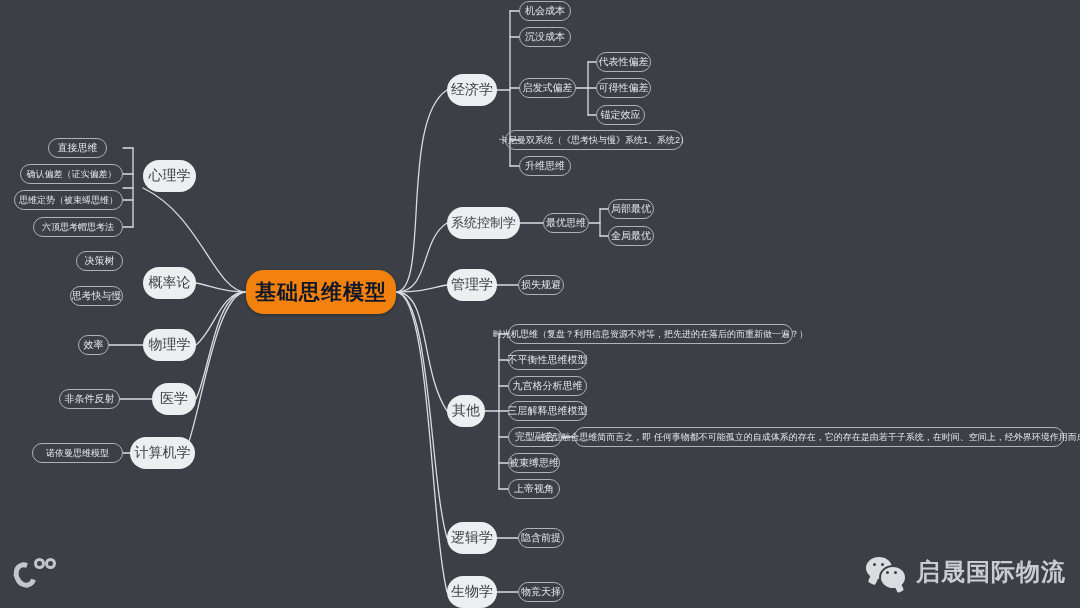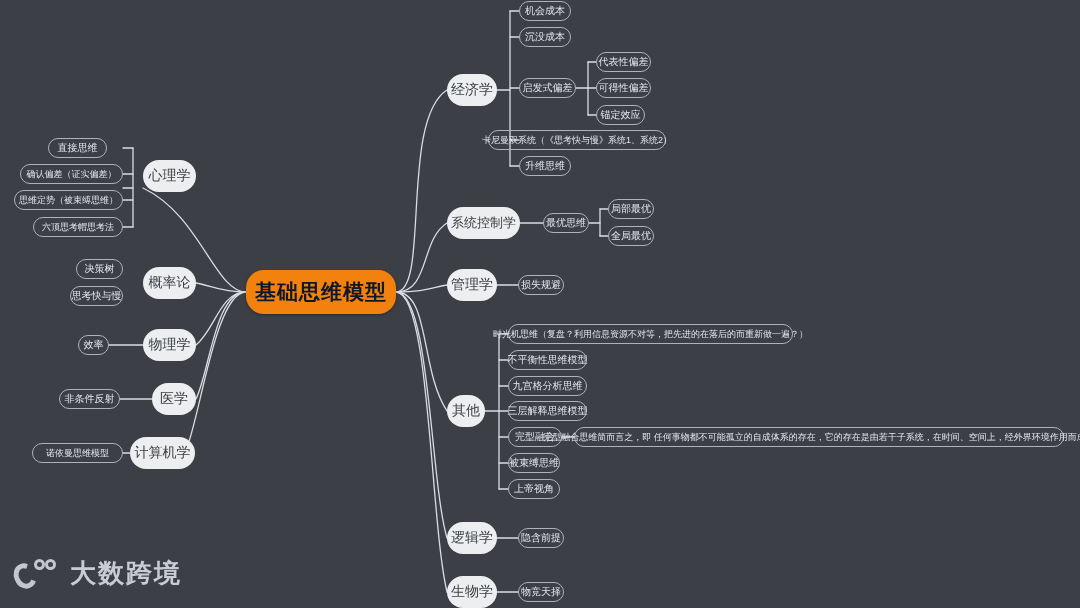--- a/index.html
+++ b/index.html
@@ -136,37 +136,37 @@
 
   <div class="node root" style="left:246px;top:270px;width:150px;">基础思维模型</div>
 
   <div class="node topic" style="left:143px;top:160px;width:53px;">心理学</div>
   <div class="node leaf" style="left:48px;top:138px;width:59px;">直接思维</div>
   <div class="node leaf tiny" style="left:20px;top:164px;width:103px;">确认偏差（证实偏差）</div>
   <div class="node leaf tiny" style="left:14px;top:190px;width:109px;">思维定势（被束缚思维）</div>
   <div class="node leaf tiny" style="left:33px;top:217px;width:90px;">六顶思考帽思考法</div>
 
   <div class="node topic" style="left:143px;top:267px;width:53px;">概率论</div>
-  <div class="node leaf" style="left:76px;top:259px;width:47px;">决策树</div>
+  <div class="node leaf" style="left:76px;top:251px;width:47px;">决策树</div>
   <div class="node leaf" style="left:70px;top:286px;width:53px;">思考快与慢</div>
 
   <div class="node topic" style="left:143px;top:329px;width:53px;">物理学</div>
   <div class="node leaf" style="left:78px;top:335px;width:31px;">效率</div>
 
   <div class="node topic" style="left:152px;top:383px;width:44px;">医学</div>
   <div class="node leaf" style="left:59px;top:389px;width:61px;">非条件反射</div>
 
   <div class="node topic" style="left:130px;top:437px;width:65px;text-align:center;">计算机学</div>
   <div class="node leaf tiny" style="left:32px;top:443px;width:91px;">诺依曼思维模型</div>
 
   <div class="node topic" style="left:447px;top:74px;width:50px;">经济学</div>
   <div class="node leaf" style="left:519px;top:1px;width:52px;">机会成本</div>
   <div class="node leaf" style="left:519px;top:27px;width:52px;">沉没成本</div>
   <div class="node leaf" style="left:519px;top:78px;width:57px;">启发式偏差</div>
-  <div class="node leaf tiny" style="left:488px;top:130px;width:178px;">卡尼曼双系统（《思考快与慢》系统1、系统2）</div>
+  <div class="node leaf tiny" style="left:505px;top:130px;width:178px;">卡尼曼双系统（《思考快与慢》系统1、系统2）</div>
   <div class="node leaf" style="left:519px;top:156px;width:52px;">升维思维</div>
 
   <div class="node leaf" style="left:596px;top:52px;width:55px;">代表性偏差</div>
   <div class="node leaf" style="left:596px;top:78px;width:55px;">可得性偏差</div>
   <div class="node leaf" style="left:596px;top:105px;width:49px;">锚定效应</div>
 
   <div class="node topic small" style="left:447px;top:207px;width:73px;">系统控制学</div>
   <div class="node leaf" style="left:543px;top:213px;width:46px;">最优思维</div>
   <div class="node leaf" style="left:608px;top:199px;width:46px;">局部最优</div>
   <div class="node leaf" style="left:608px;top:226px;width:46px;">全局最优</div>
@@ -189,17 +189,27 @@
 
   <div class="node topic" style="left:447px;top:576px;width:50px;">生物学</div>
   <div class="node leaf" style="left:518px;top:582px;width:46px;">物竞天择</div>
 
   <div class="wm wm-left">
     <span class="logo-dsk">
       <span class="c"></span>
         <span class="o1"></span>
         <span class="o2"></span>
     </span>
-    <span class="wm-text">大数跨境</span>
   </div>
 
+  <div class="wm wm-right">
+    <span class="wechat">
+      <span class="b1"></span>
+        <span class="b2"></span>
+      <span class="e e1"></span>
+        <span class="e e2"></span>
+        <span class="e e3"></span>
+        <span class="e e4"></span>
+    </span>
+    <span class="wm-text small">启晟国际物流</span>
+  </div>
 
 </div>
 
 </body></html>

